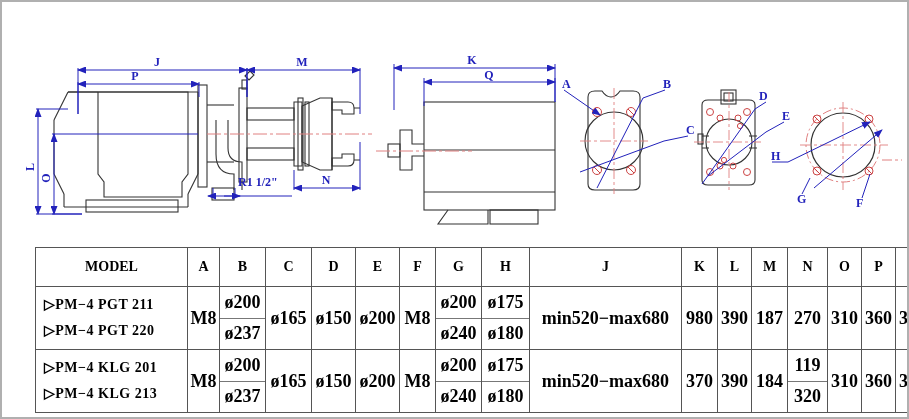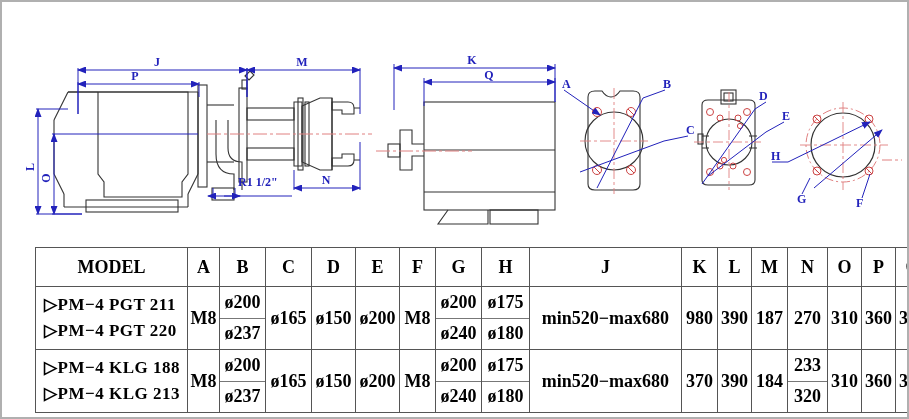--- a/index.html
+++ b/index.html
@@ -10,22 +10,22 @@
   svg{display:block;}
   .dimtxt{font-family:"Liberation Serif",serif;font-weight:bold;font-size:12px;fill:#2222bb;}
   .leadtxt{font-family:"Liberation Serif",serif;font-weight:bold;font-size:12px;fill:#2222bb;}
 
   
   #spec-table{position:absolute;left:33px;top:245px;width:843px;
               border-collapse:collapse;table-layout:fixed;background:#fff;}
   #spec-table td,#spec-table th{border:1px solid #555;text-align:center;vertical-align:middle;
               font-family:"Liberation Serif",serif;font-weight:bold;color:#000;
               font-size:18px;padding:0;}
-  #spec-table thead th{height:38px;font-size:18px;}
-  #spec-table td.model{text-align:left;padding-left:8px;font-size:17px;letter-spacing:.5px;margin-top:40px;}
+  #spec-table thead th{height:38px;font-size:14px;}
+  #spec-table td.model{text-align:left;padding-left:8px;font-size:14px;letter-spacing:.5px;margin-top:40px;}
   .modelline{white-space:nowrap;line-height:26px;}
   .splitcell{display:flex;flex-direction:column;height:100%;}
   .splitcell>div{flex:1;display:flex;align-items:center;justify-content:center;}
   .splitcell>div:first-child{border-bottom:1px solid #777;}
   .rowbody td{height:62px;}
   .nowrapv{white-space:nowrap;font-size:13px;}
 </style>
 </head>
 <body>
 
@@ -342,21 +342,21 @@
         <td>390</td>
         <td>187</td>
         <td>270</td>
         <td>310</td>
         <td>360</td>
         <td>382</td>
       </tr>
 
       <tr class="rowbody">
         <td class="model">
-          <div class="modelline">▷PM−4  KLG  188</div>
+          <div class="modelline">▷PM−4  KLG  201</div>
           <div class="modelline">▷PM−4  KLG  213</div>
         </td>
         <td>M8</td>
         <td>
           <div class="splitcell">
             <div>ø200</div>
             <div>ø237</div>
           </div>
         </td>
         <td>ø165</td>
@@ -374,21 +374,21 @@
             <div>ø175</div>
             <div>ø180</div>
           </div>
         </td>
         <td class="nowrapv">min520−max680</td>
         <td>370</td>
         <td>390</td>
         <td>184</td>
         <td>
           <div class="splitcell">
-            <div>233</div>
+            <div>119</div>
             <div>320</div>
           </div>
         </td>
         <td>310</td>
         <td>360</td>
         <td>382</td>
       </tr>
     </tbody>
   </table>
 

